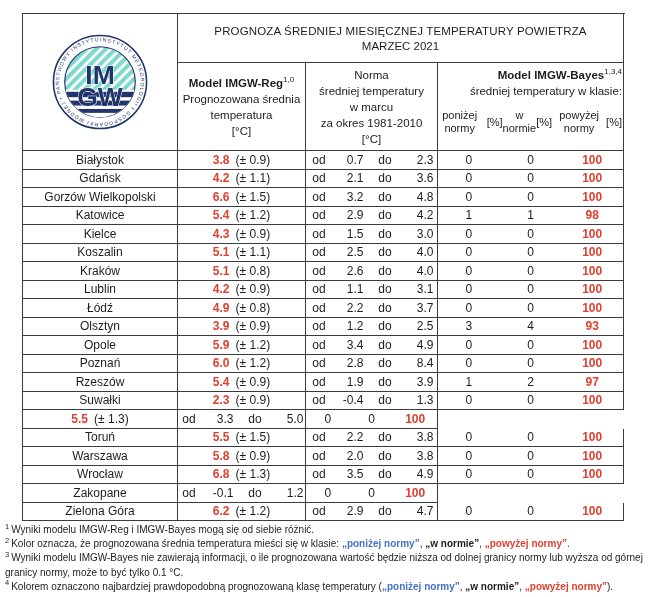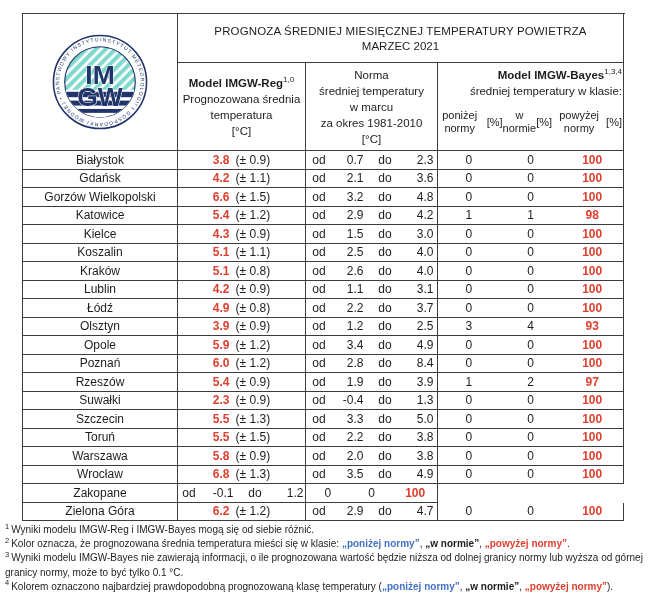--- a/index.html
+++ b/index.html
@@ -436,23 +436,20 @@
         <span class="nval">1.3</span>
       </div>
       <div class="td c-prob">
         <span>0</span>
         <span>0</span>
         <span class="pmax">100</span>
       </div>
     </div>
 
     <div class="tr">
-      <div class="td c-city">
-            <span>Szczecin</span>
-          </div>
       <div class="td c-temp">
         <span class="tval">5.5</span>
         <span class="pm">(± 1.3)</span>
       </div>
       <div class="td c-norma">
         <span class="lbl">od</span>
         <span class="nval">3.3</span>
         <span class="lbl">do</span>
         <span class="nval">5.0</span>
       </div>

